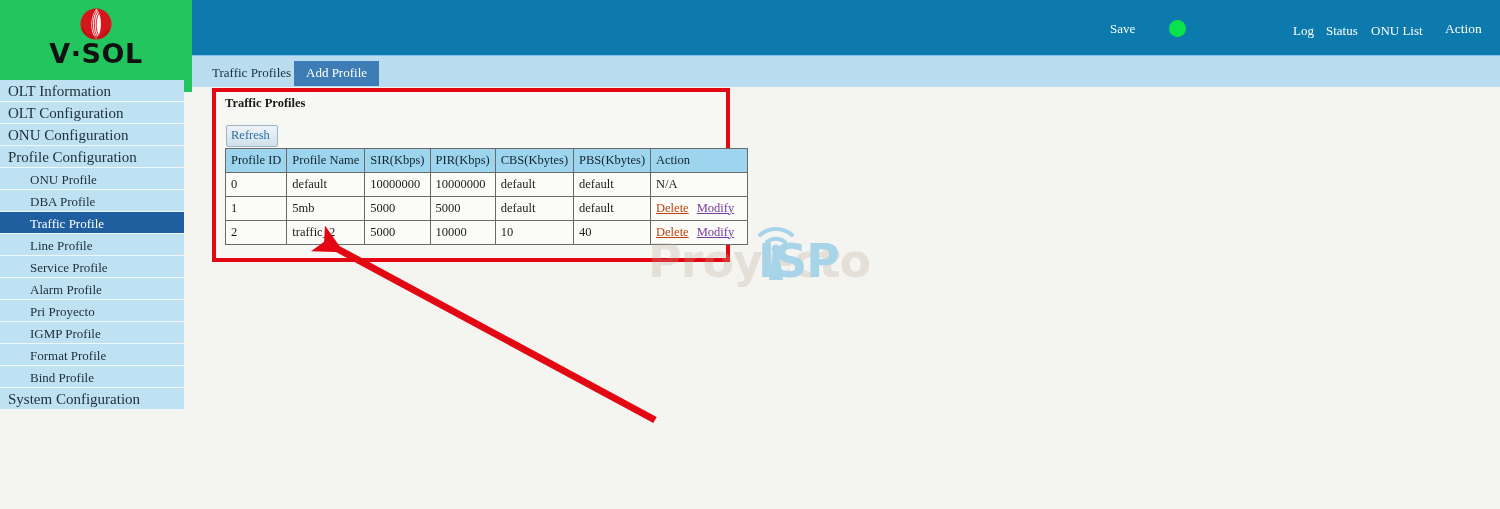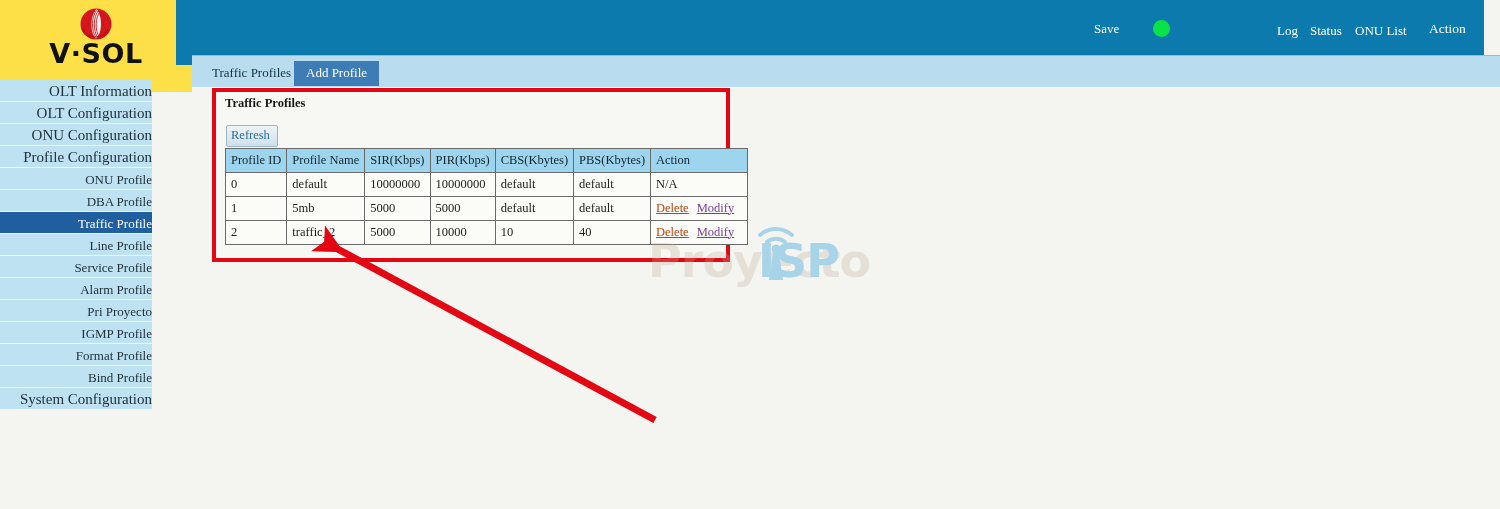--- a/index.html
+++ b/index.html
@@ -13,21 +13,21 @@
     background: #f4f5f0;
     font-family: "Liberation Serif", serif;
     position: relative;
   }
 
   
   #logo-panel {
     position: absolute;
     left: 0; top: 0;
     width: 192px; height: 93px;
-    background: #fde047;
+    background: #22c55e;
     box-sizing: border-box;
     border-bottom: 1px solid #e9f4fa;
   }
   #logo-mark {
     position: absolute;
     left: 50%; top: 4px;
     transform: translateX(-50%);
     width: 40px; height: 40px;
   }
   #logo-wordmark {
@@ -39,23 +39,22 @@
     font-weight: bold;
     font-size: 27px;
     letter-spacing: 0.5px;
     color: #111111;
   }
 
   
   #sidebar {
     position: absolute;
     left: 0; top: 80px;
-    width: 152px;
+    width: 184px;
     background: #1d4ed8;
-    text-align: right;
   }
   .nav-item {
     box-sizing: border-box;
     background: #bfe2f2;
     border-bottom: 1px solid #f1f8fc;
     color: #21313c;
     font-size: 15px;
     line-height: 21px;
     padding: 1px 0 2px 8px;
     height: 22px;
@@ -68,21 +67,21 @@
     line-height: 21px;
   }
   .nav-item.active {
     background: #1f5fa0;
     color: #ffffff;
   }
 
   
   #topbar {
     position: absolute;
-    left: 176px; top: 0;
+    left: 192px; top: 0;
     width: 1308px; height: 65px;
     background: #0c7aad;
   }
   .tb-link {
     position: absolute;
     color: #ffffff;
     font-size: 13px;
     white-space: nowrap;
     cursor: pointer;
   }

